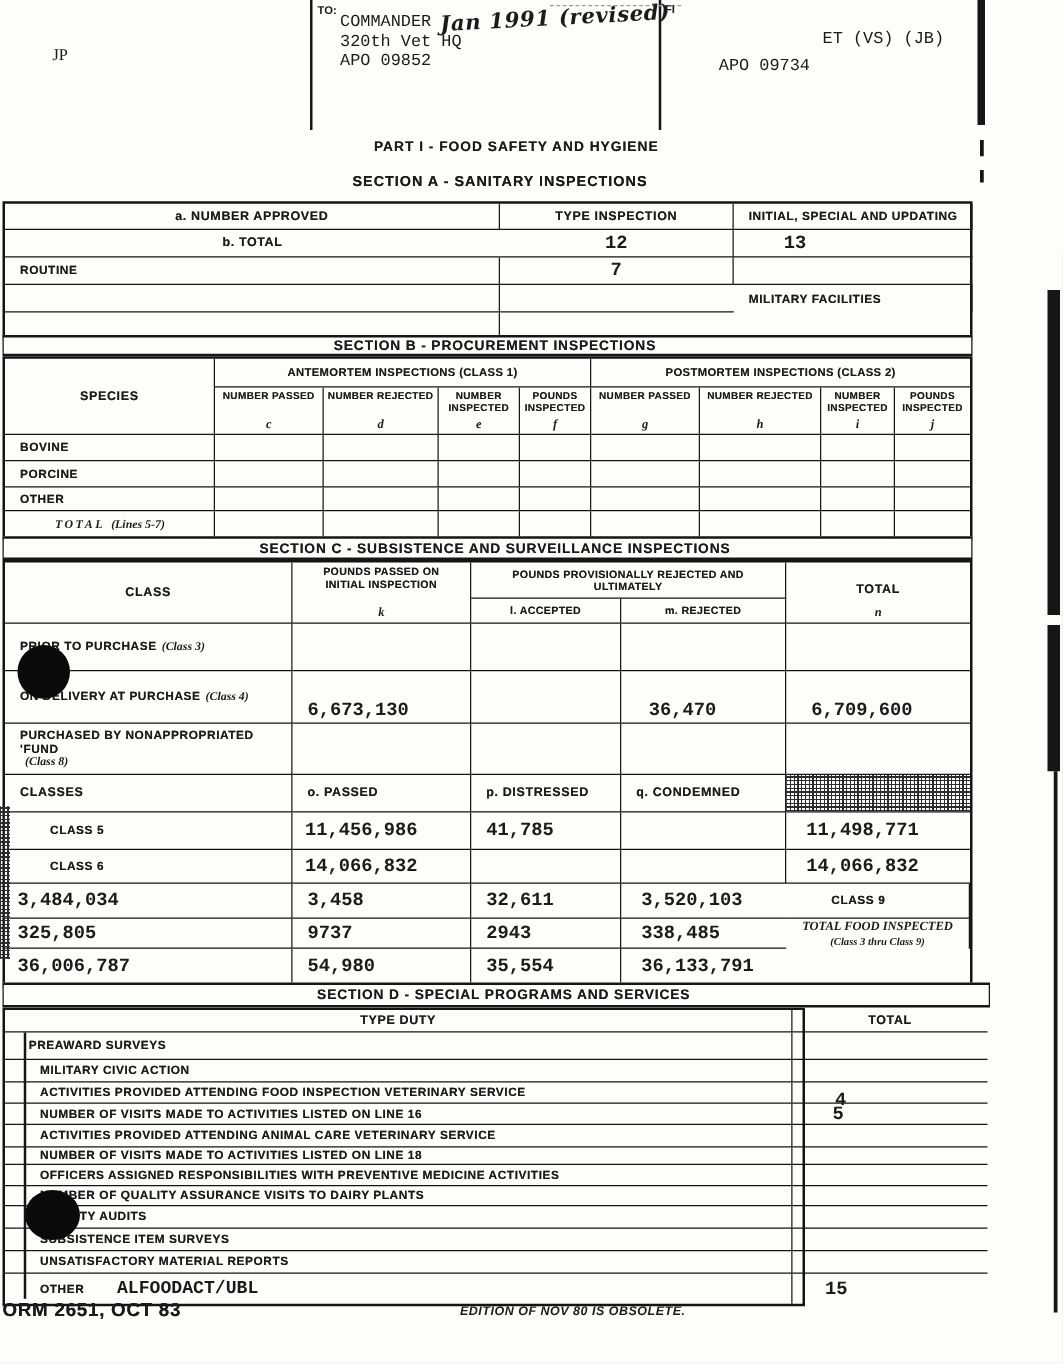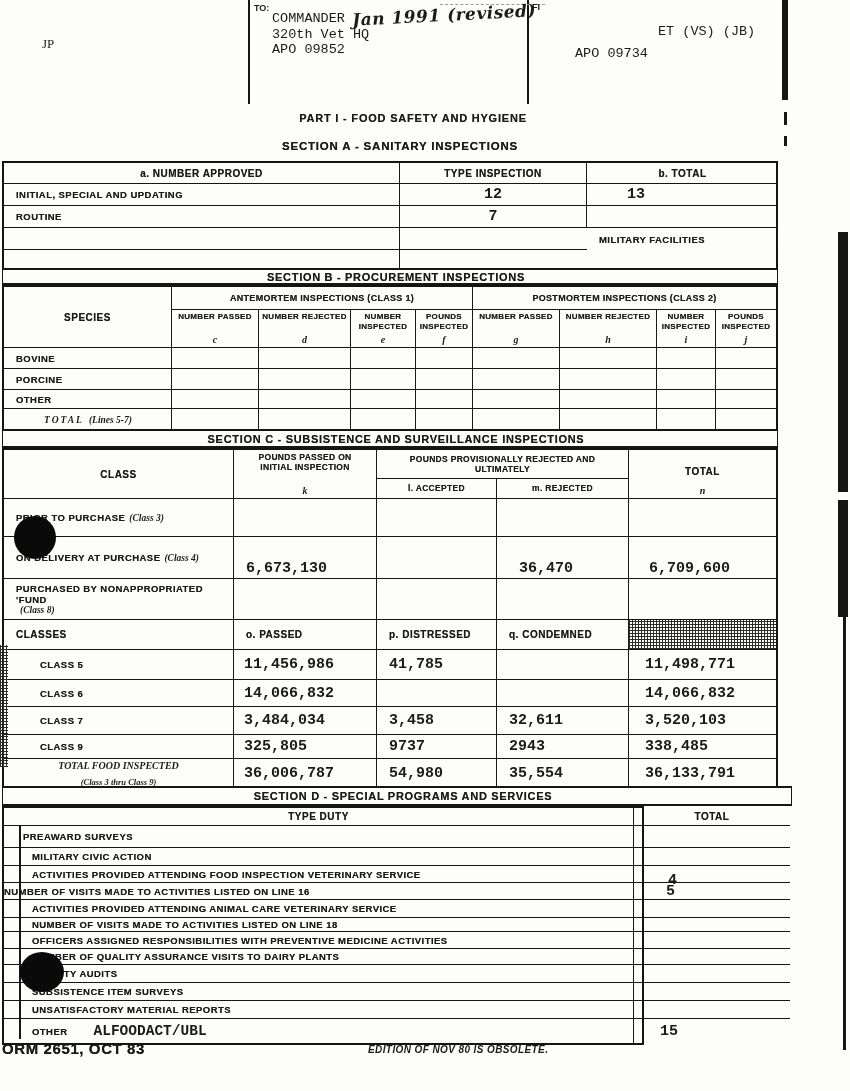--- a/index.html
+++ b/index.html
@@ -55,23 +55,23 @@
   <div class="abs vline" style="left:782px;top:0;width:6px;height:100px;"></div>
   <div class="abs vline" style="left:784px;top:112px;width:3px;height:13px;"></div>
   <div class="abs vline" style="left:784px;top:136px;width:3px;height:10px;"></div>
 
   <div class="abs" style="left:0;top:112px;width:826px;text-align:center;font-size:11px;font-weight:bold;letter-spacing:.8px;text-shadow:0 0 .4px rgba(0,0,0,.7);">PART I - FOOD SAFETY AND HYGIENE</div>
   <div class="abs" style="left:0;top:140px;width:800px;text-align:center;font-size:11.5px;font-weight:bold;letter-spacing:.8px;text-shadow:0 0 .5px rgba(0,0,0,.8);">SECTION A - SANITARY INSPECTIONS</div>
 
   <div class="abs tbl" style="left:2px;top:161px;width:776px;grid-template-columns:396px 187px 191px;grid-template-rows:21px 22px 22px 22px 20px;">
     <div class="c cc hlbl">a. NUMBER APPROVED</div>
     <div class="c cc hlbl">TYPE INSPECTION</div>
+    <div class="c cl lbl">INITIAL, SPECIAL AND UPDATING</div>
+
     <div class="c cc hlbl nr">b. TOTAL</div>
-
-    <div class="c cl lbl">INITIAL, SPECIAL AND UPDATING</div>
     <div class="c cc val">12</div>
     <div class="c val nr" style="padding-left:40px;">13</div>
 
     <div class="c cl lbl">ROUTINE</div>
     <div class="c cc val">7</div>
     <div class="c val nr" style="padding-left:40px;"></div>
 
     <div class="c cc val"></div>
     <div class="c val nr" style="padding-left:40px;"></div>
 
@@ -220,21 +220,20 @@
     <div class="c val" style="padding-left:12px;">41,785</div>
     <div class="c val" style="padding-left:12px;"></div>
     <div class="c val nr" style="padding-left:16px;">11,498,771</div>
 
     <div class="c lbl" style="padding-left:36px;">CLASS 6</div>
     <div class="c val" style="padding-left:10px;">14,066,832</div>
     <div class="c val" style="padding-left:12px;"></div>
     <div class="c val" style="padding-left:12px;"></div>
     <div class="c val nr" style="padding-left:16px;">14,066,832</div>
 
-    <div class="c lbl" style="padding-left:36px;">CLASS 7</div>
     <div class="c val" style="padding-left:10px;">3,484,034</div>
     <div class="c val" style="padding-left:12px;">3,458</div>
     <div class="c val" style="padding-left:12px;">32,611</div>
     <div class="c val nr" style="padding-left:16px;">3,520,103</div>
 
     <div class="c lbl" style="padding-left:36px;">CLASS 9</div>
     <div class="c val" style="padding-left:10px;">325,805</div>
     <div class="c val" style="padding-left:12px;">9737</div>
     <div class="c val" style="padding-left:12px;">2943</div>
     <div class="c val nr" style="padding-left:16px;">338,485</div>
@@ -259,21 +258,21 @@
     <div class="c val nr" style="padding-left:30px;"></div>
 
     <div class="c lbl" style="padding-left:28px;">MILITARY CIVIC ACTION</div>
     <div class="c val nr" style="padding-left:30px;"></div>
 
     <div class="c lbl" style="padding-left:28px;">ACTIVITIES PROVIDED ATTENDING FOOD INSPECTION VETERINARY SERVICE</div>
     <div class="c val nr" style="padding-left:34px;align-items:flex-end;">
         <span style="transform:translateY(7px);position:relative;z-index:3;">4</span>
       </div>
 
-    <div class="c lbl" style="">NUMBER OF VISITS MADE TO ACTIVITIES LISTED ON LINE 16</div>
+    <div class="c lbl" style="padding-left:28px;">NUMBER OF VISITS MADE TO ACTIVITIES LISTED ON LINE 16</div>
     <div class="c val nr" style="padding-left:32px;align-items:flex-start;">5</div>
 
     <div class="c lbl" style="padding-left:28px;">ACTIVITIES PROVIDED ATTENDING ANIMAL CARE VETERINARY SERVICE</div>
     <div class="c val nr" style="padding-left:30px;"></div>
 
     <div class="c lbl" style="padding-left:28px;">NUMBER OF VISITS MADE TO ACTIVITIES LISTED ON LINE 18</div>
     <div class="c val nr" style="padding-left:30px;"></div>
 
     <div class="c lbl" style="padding-left:28px;">OFFICERS ASSIGNED RESPONSIBILITIES WITH PREVENTIVE MEDICINE ACTIVITIES</div>
     <div class="c val nr" style="padding-left:30px;"></div>

